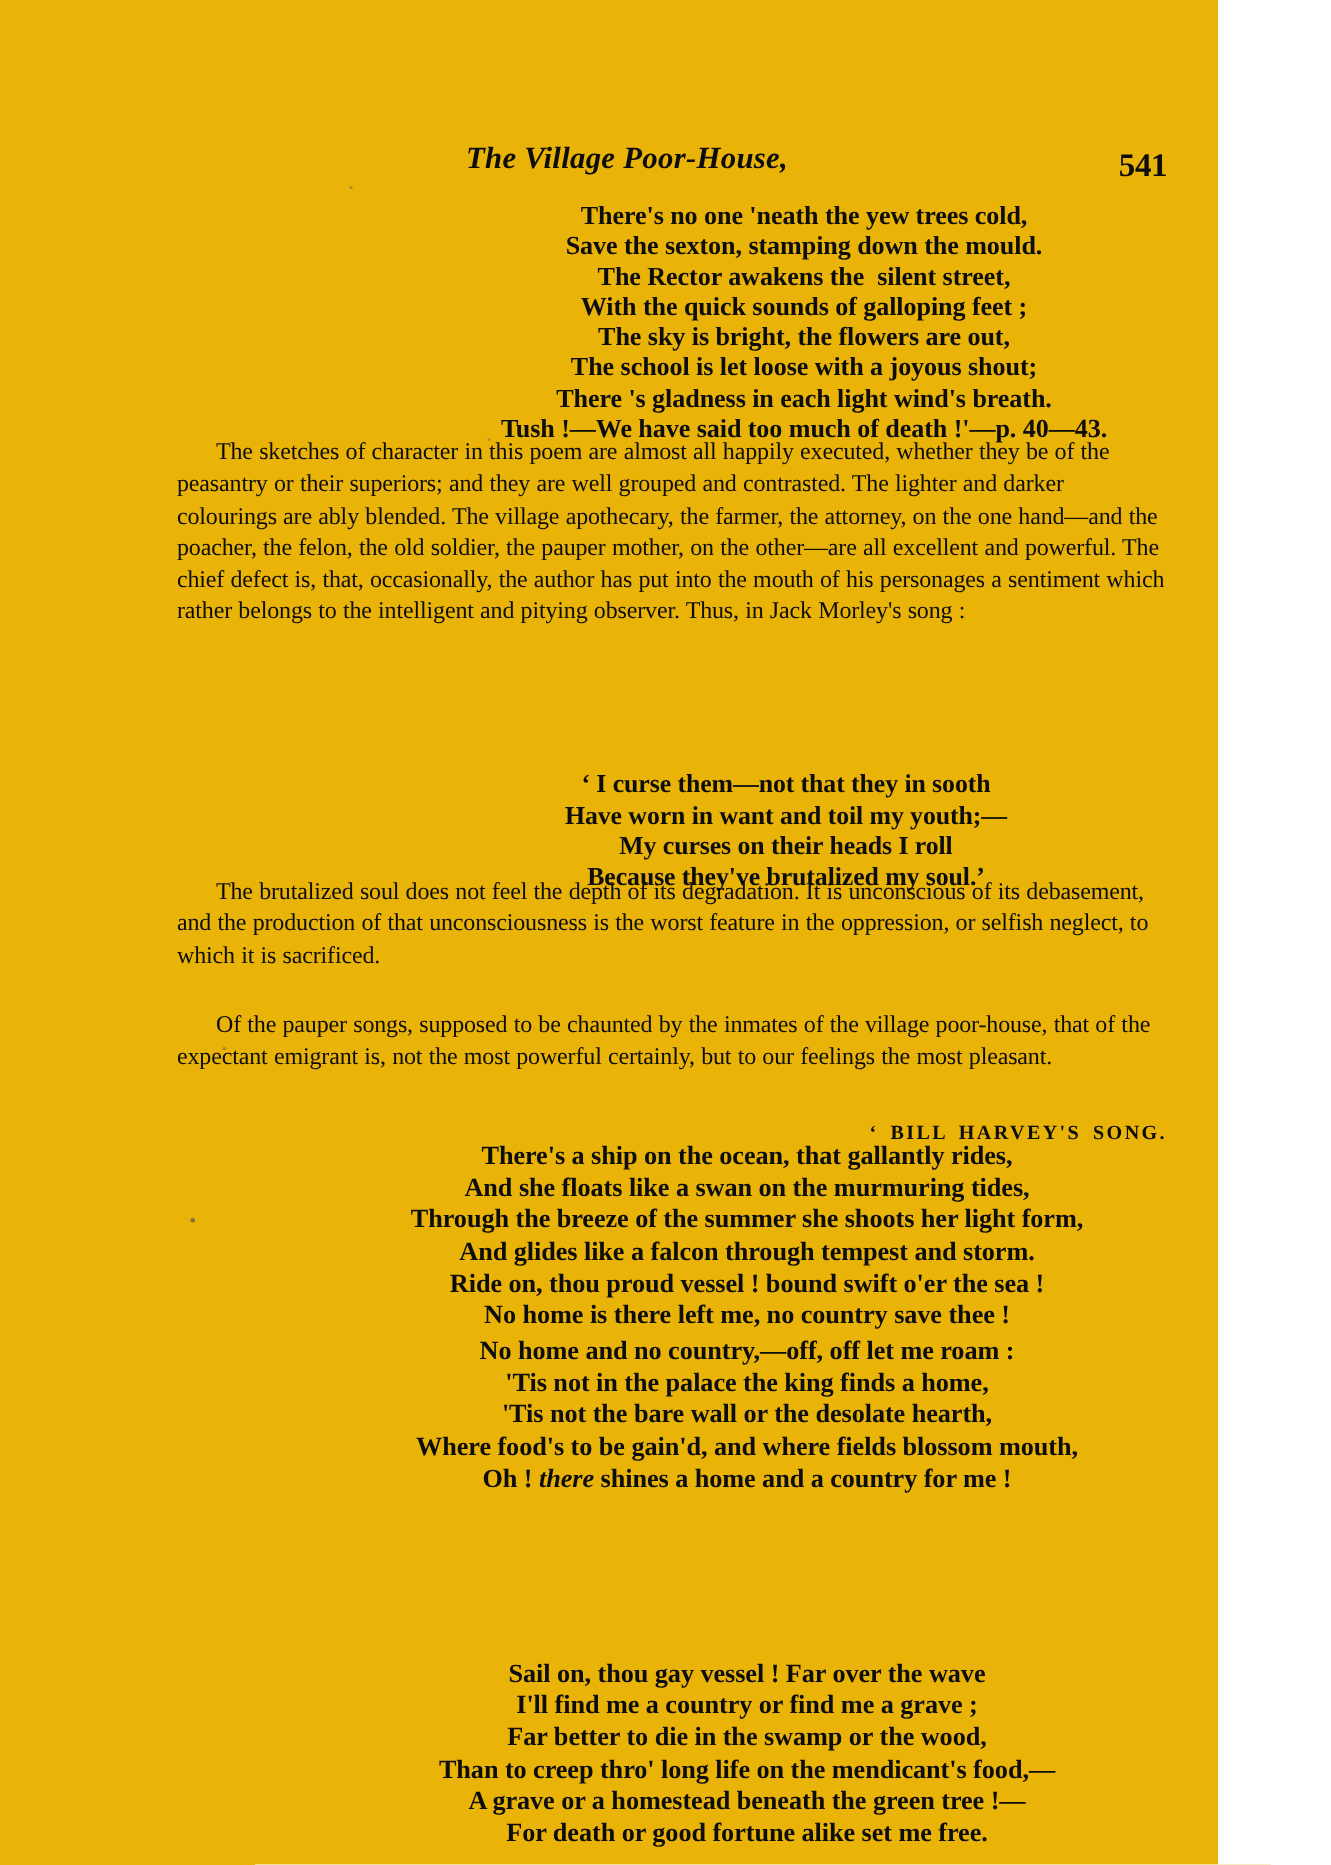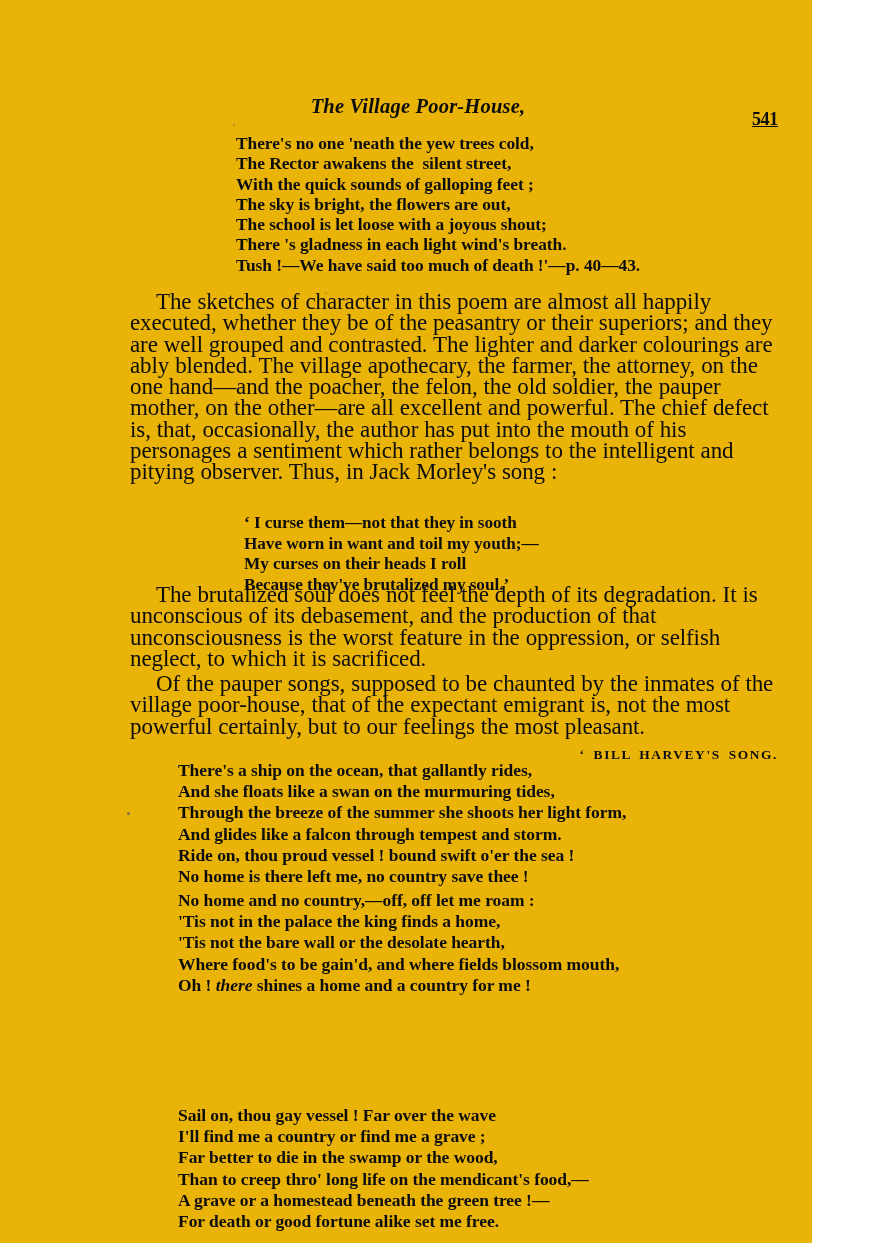--- a/index.html
+++ b/index.html
@@ -34,55 +34,54 @@
     font-style: italic;
     font-weight: bold;
     font-size: 20.5px;
     letter-spacing: 0.2px;
     padding-right: 60px;
     white-space: nowrap;
   }
   .runhead-folio {
     position: absolute;
     right: 0;
-    top: 14px;
-    font-weight: bold;
-    font-size: 18px;
+    top: 2px;
+    font-weight: bold;
+    font-size: 22px;
     letter-spacing: -0.3px;
-    text-decoration: underline;
   }
 
   
   .block { position: absolute; }
 
   .verse-line {
     white-space: pre;
     font-weight: bold;
     font-size: 17.4px;
     line-height: 20.3px;
     letter-spacing: -0.05px;
+    text-align: center;
   }
 
   
   .epigraph {
     top: 133px;
     left: 236px;
     width: 600px;
   }
 
   
   .prose {
     width: 660px;
     left: 118px;
-    font-size: 23px;
+    font-size: 16px;
     line-height: 21.3px;
     text-align: justify;
     letter-spacing: -0.1px;
     word-spacing: 0.3px;
-    margin-left: 12px;
   }
   .prose p {
     margin: 0;
     text-indent: 26px;
   }
   .prose p:last-child { text-align: left; }
 
   .prose-1 { top: 291px; }
   .prose-2 { top: 584px; }
   .prose-3 { top: 673px; }
@@ -145,20 +144,21 @@
 
 <div class="page">
 
   <div class="runhead">
     <div class="runhead-title">The Village Poor-House,</div>
     <div class="runhead-folio">541</div>
   </div>
 
   <div class="block epigraph">
     <div class="verse-line">There's no one 'neath the yew trees cold,</div>
+    <div class="verse-line">Save the sexton, stamping down the mould.</div>
     <div class="verse-line">The Rector awakens the  silent street,</div>
     <div class="verse-line">With the quick sounds of galloping feet ;</div>
     <div class="verse-line">The sky is bright, the flowers are out,</div>
     <div class="verse-line">The school is let loose with a joyous shout;</div>
     <div class="verse-line">There 's gladness in each light wind's breath.</div>
     <div class="verse-line">Tush !—We have said too much of death !'—p. 40—43.</div>
   </div>
 
   <div class="block prose prose-1">
     <p>The sketches of character in this poem are almost all happily executed, whether they be of the peasantry or their superiors; and they are well grouped and contrasted.  The lighter and darker colourings are ably blended.  The village apothecary, the farmer, the attorney, on the one hand—and the poacher, the felon, the old soldier, the pauper mother, on the other—are all excellent and powerful.   The chief defect is, that, occasionally, the author has put into the mouth of his personages a sentiment which rather belongs to the intelligent and pitying observer.   Thus, in Jack Morley's song :</p>

